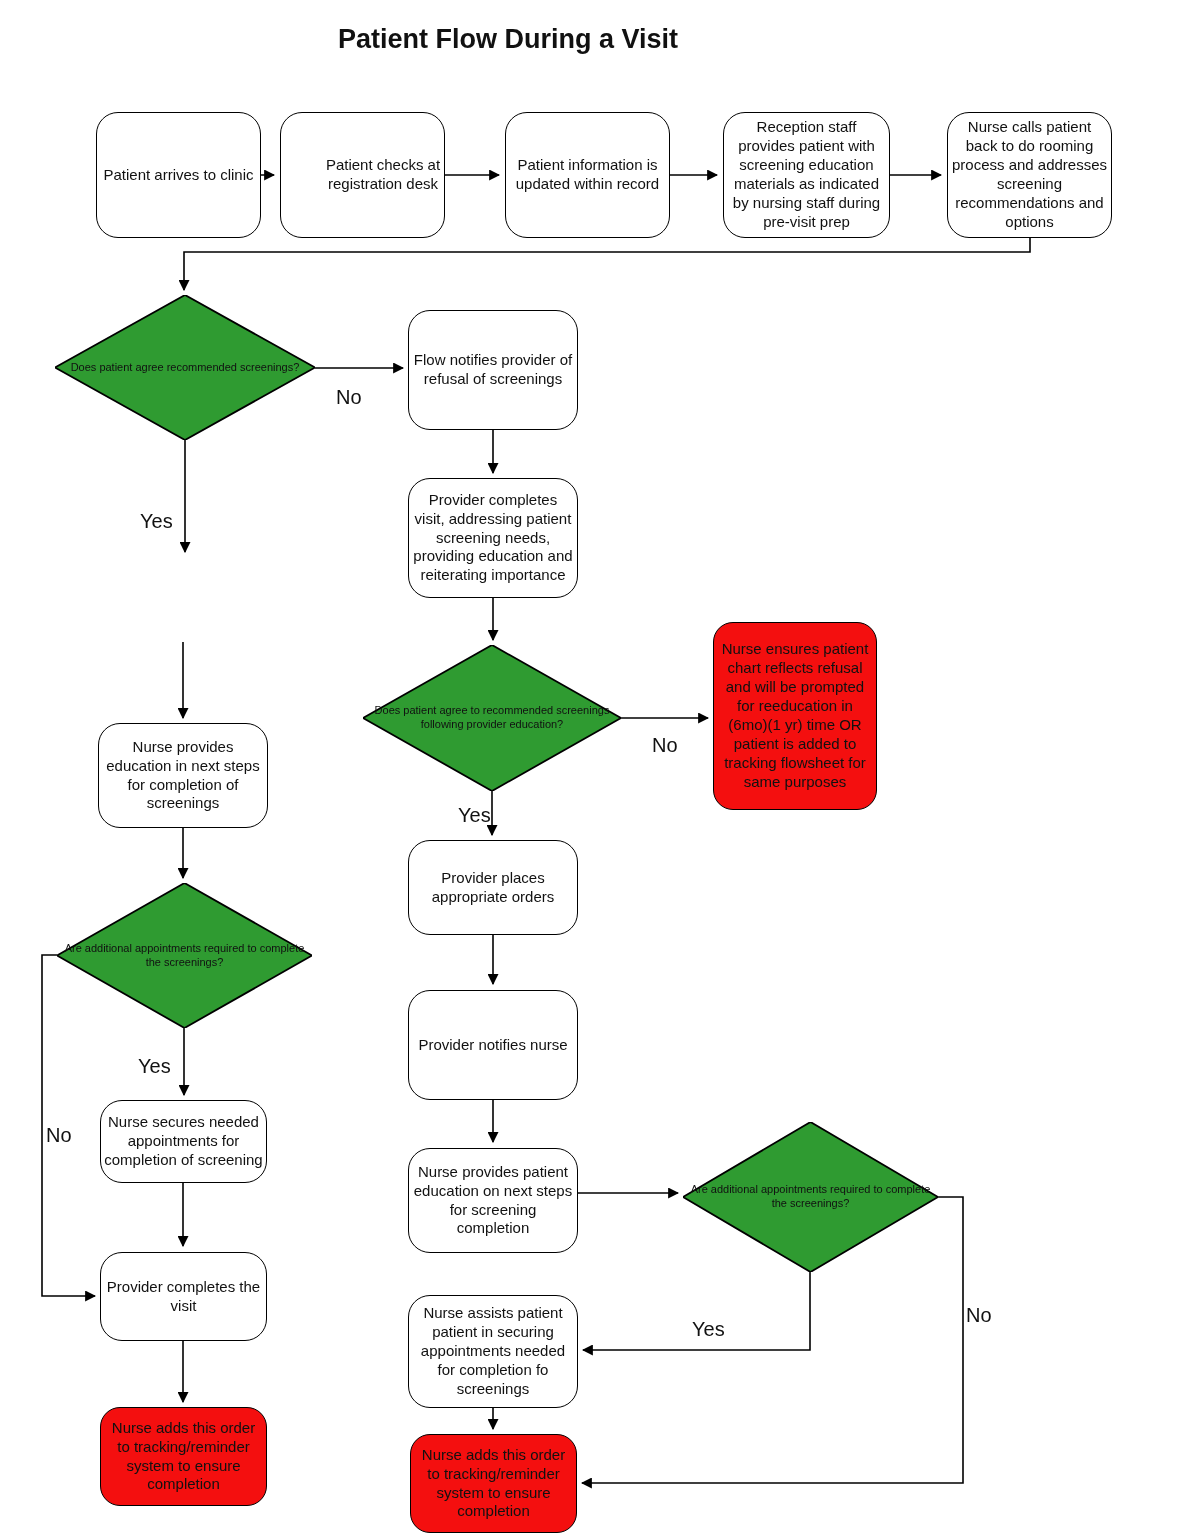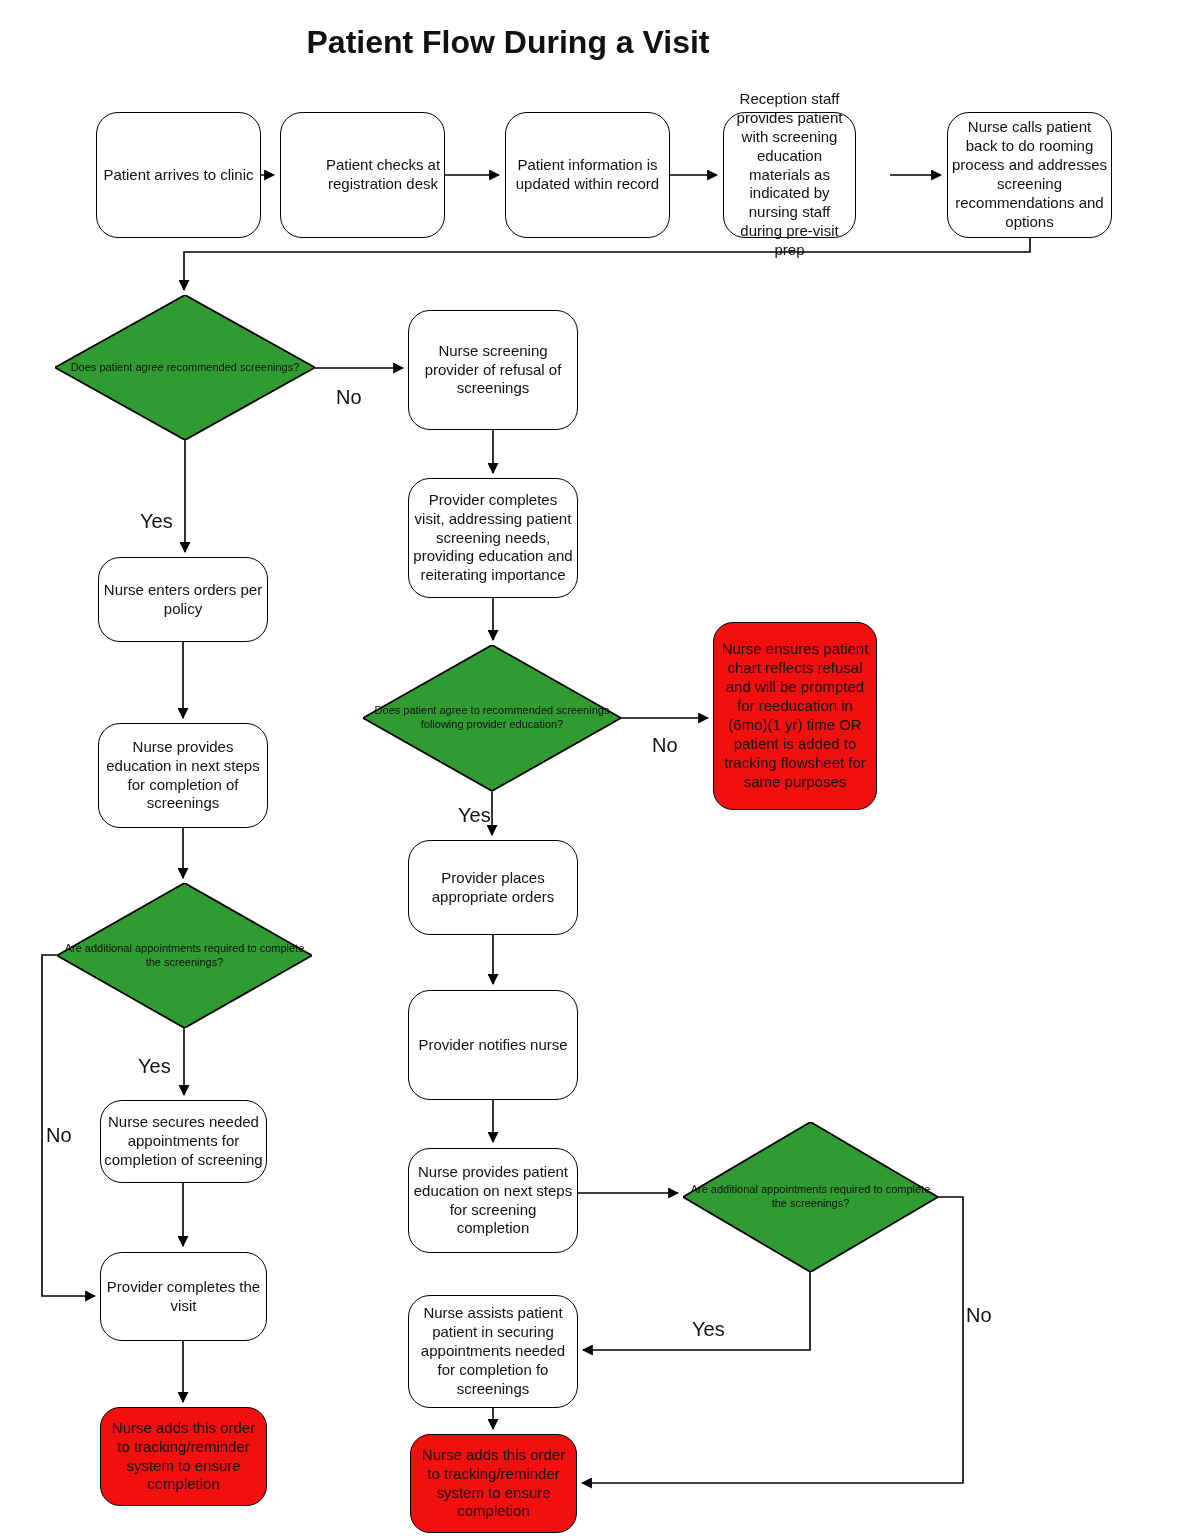--- a/index.html
+++ b/index.html
@@ -18,21 +18,21 @@
     position: relative;
     width: 1185px;
     height: 1536px;
     background: #ffffff;
     overflow: hidden;
   }
   .title {
     position: absolute;
     left: 0; top: 24px; width: 1016px;
     text-align: center;
-    font-size: 32px;
+    font-size: 27px;
     font-weight: bold;
     letter-spacing: 0px;
   }
   .edges {
     position: absolute;
     left: 0; top: 0;
     width: 1185px; height: 1536px;
     pointer-events: none;
   }
   .edges line, .edges polyline {
@@ -120,36 +120,36 @@
 
   <div class="node" style="left:60px;top:112px;width:165px;height:126px;margin-left:36px;">
       <span>Patient arrives to clinic</span>
     </div>
   <div class="node" style="left:280px;top:112px;width:165px;height:126px;padding-left:44px;">
       <span>Patient checks at registration desk</span>
     </div>
   <div class="node" style="left:505px;top:112px;width:165px;height:126px;">
       <span>Patient information is updated within record</span>
     </div>
-  <div class="node" style="left:723px;top:112px;width:133px;height:126px;">
+  <div class="node" style="left:723px;top:112px;width:167px;height:126px;">
       <span>Reception staff provides patient with screening education materials as indicated by nursing staff during pre-visit prep</span>
     </div>
   <div class="node" style="left:947px;top:112px;width:165px;height:126px;">
       <span>Nurse calls patient back to do rooming process and addresses screening recommendations and options</span>
     </div>
 
   <div class="diamond" style="left:55px;top:295px;width:260px;height:145px;">
     <svg viewBox="0 0 100 100" preserveAspectRatio="none">
         <polygon points="50,0 100,50 50,100 0,50"></polygon>
       </svg>
     <span class="dtext">Does patient agree recommended screenings?</span>
   </div>
 
   <div class="node" style="left:408px;top:310px;width:170px;height:120px;">
-      <span>Nurse screening provider of refusal of screenings</span>
+      <span>Flow notifies provider of refusal of screenings</span>
     </div>
   <div class="node" style="left:408px;top:478px;width:170px;height:120px;">
       <span>Provider completes visit, addressing patient screening needs, providing education and reiterating importance</span>
     </div>
 
   <div class="diamond" style="left:363px;top:645px;width:258px;height:146px;">
     <svg viewBox="0 0 100 100" preserveAspectRatio="none">
         <polygon points="50,0 100,50 50,100 0,50"></polygon>
       </svg>
     <span class="dtext">Does patient agree to recommended screenings following provider education?</span>
@@ -176,23 +176,20 @@
     <span class="dtext">Are additional appointments required to complete the screenings?</span>
   </div>
 
   <div class="node" style="left:408px;top:1295px;width:170px;height:113px;">
       <span>Nurse assists patient patient in securing appointments needed for completion fo screenings</span>
     </div>
   <div class="node red" style="left:410px;top:1434px;width:167px;height:99px;">
       <span>Nurse adds this order to tracking/reminder system to ensure completion</span>
     </div>
 
-  <div class="node" style="left:98px;top:557px;width:170px;height:85px;">
-      <span>Nurse enters orders per policy</span>
-    </div>
   <div class="node" style="left:98px;top:723px;width:170px;height:105px;">
       <span>Nurse provides education in next steps for completion of screenings</span>
     </div>
 
   <div class="diamond" style="left:57px;top:883px;width:255px;height:145px;">
     <svg viewBox="0 0 100 100" preserveAspectRatio="none">
         <polygon points="50,0 100,50 50,100 0,50"></polygon>
       </svg>
     <span class="dtext">Are additional appointments required to complete the screenings?</span>
   </div>

